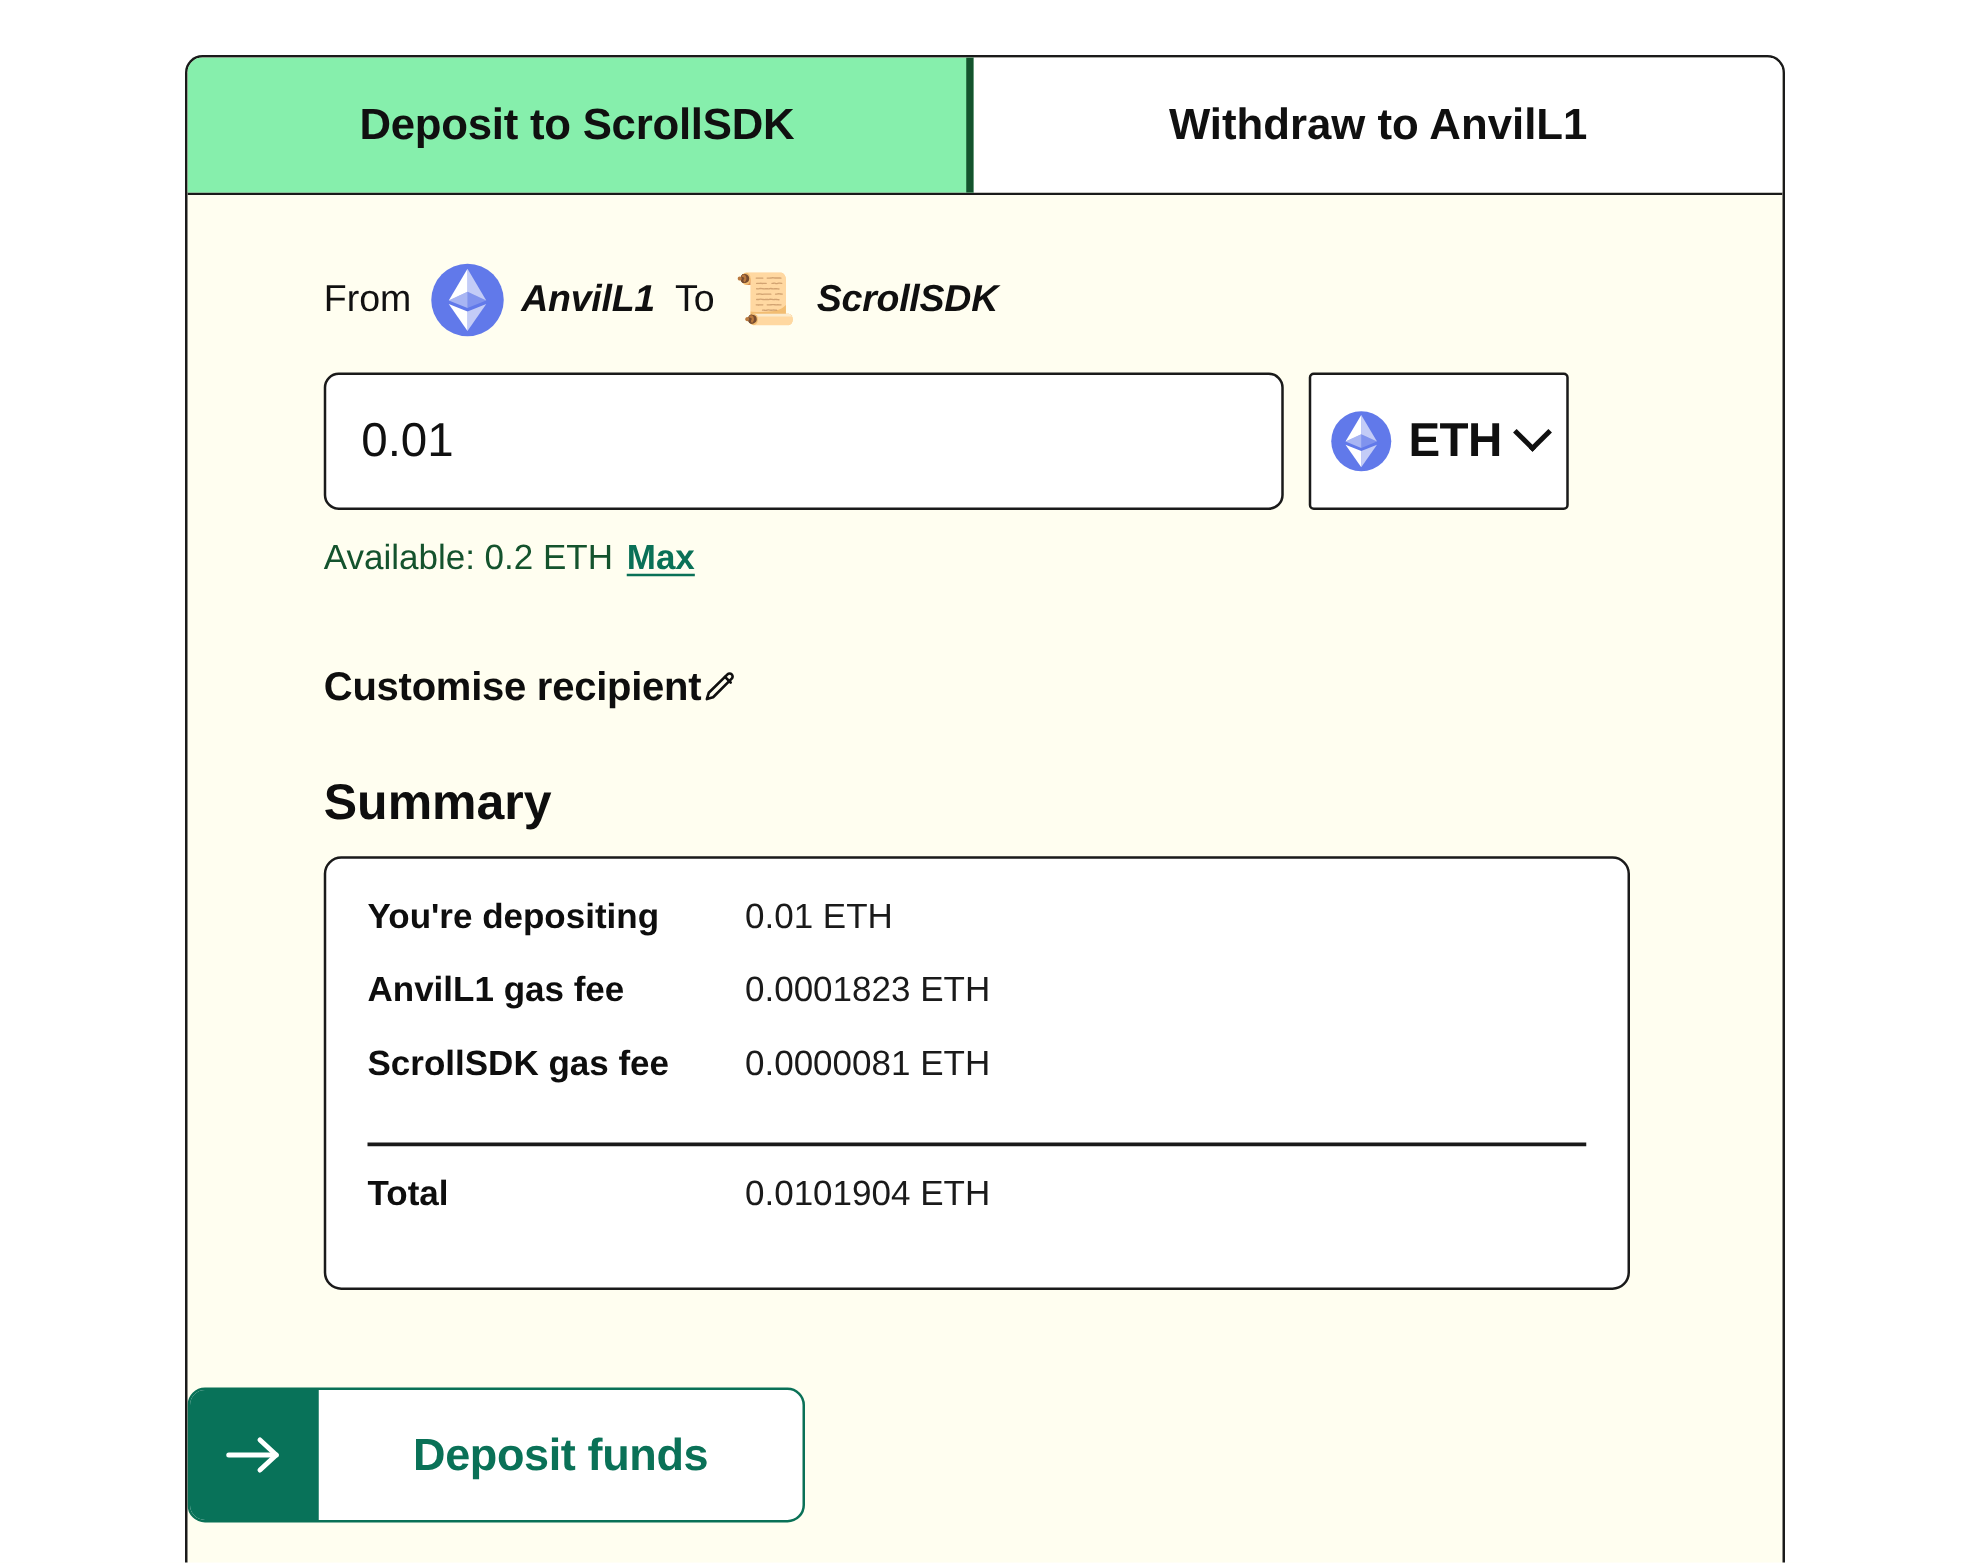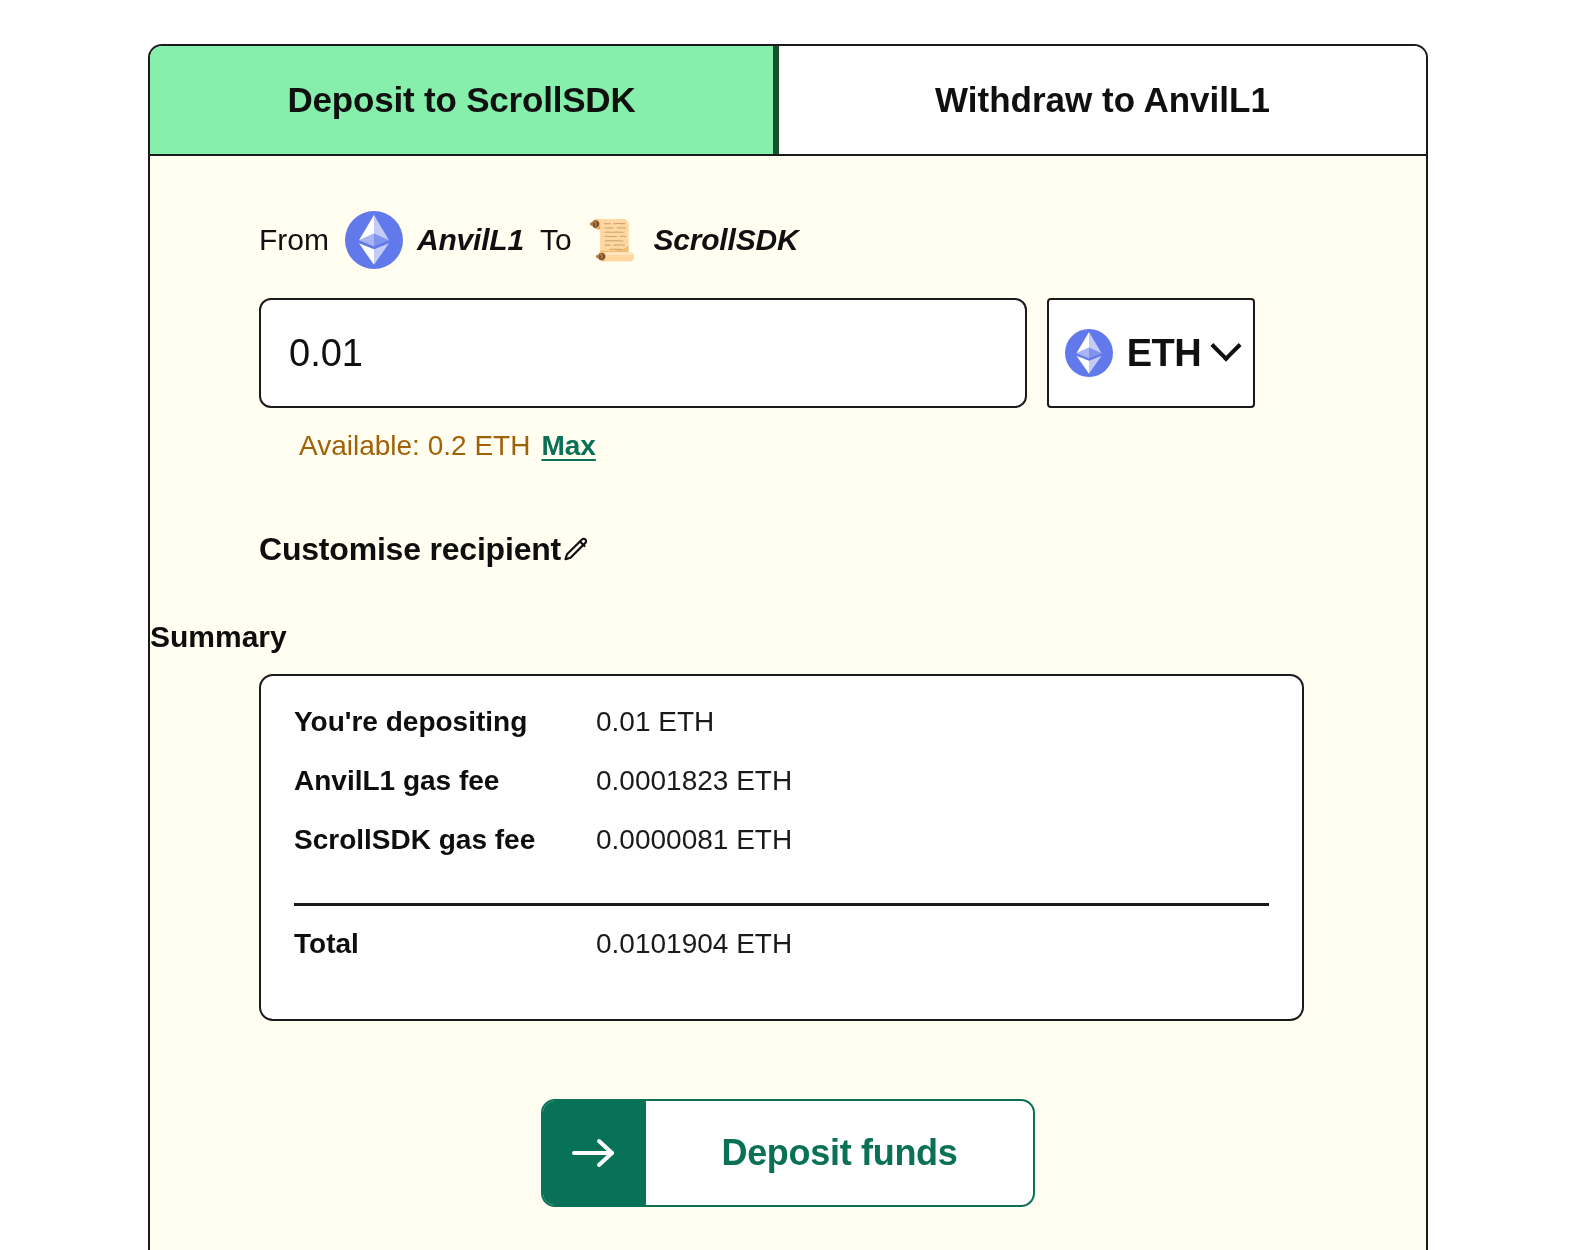--- a/index.html
+++ b/index.html
@@ -156,21 +156,21 @@
 
   
   .available-row {
     margin-left: 109px;
     margin-top: 22px;
     display: flex;
     align-items: baseline;
     gap: 11px;
     font-size: 28px;
   }
-  .available-text { color: #a16207; margin-left: 40px; }
+  .available-text { color: #14532d; }
   .max-link {
     color: #0a7157;
     font-weight: bold;
     text-decoration: underline;
     text-underline-offset: 4px;
     cursor: pointer;
   }
 
   
   .customise-row {
@@ -184,22 +184,23 @@
   .customise-text {
     font-size: 32px;
     font-weight: bold;
     color: #0e0e0e;
     letter-spacing: -0.2px;
   }
   .pencil-icon { display: block; }
 
   
   .summary-title {
+    margin-left: 109px;
     margin-top: 52px;
-    font-size: 30px;
+    font-size: 40px;
     font-weight: bold;
     color: #0e0e0e;
   }
   .summary-box {
     margin-left: 109px;
     margin-top: 20px;
     width: 1045px;
     border: 2px solid #1a1a1a;
     border-radius: 14px;
     background: #ffffff;
@@ -224,21 +225,20 @@
   .summary-divider {
     height: 3px;
     background: #1a1a1a;
     margin: 20px 0 22px 0;
   }
 
   
   .action-wrap {
     margin-top: 78px;
     display: flex;
-    justify-content: center;
   }
   .action-btn {
     display: flex;
     align-items: stretch;
     width: 494px;
     height: 108px;
     border: 2px solid #0a7157;
     border-radius: 14px;
     background: #ffffff;
     overflow: hidden;

